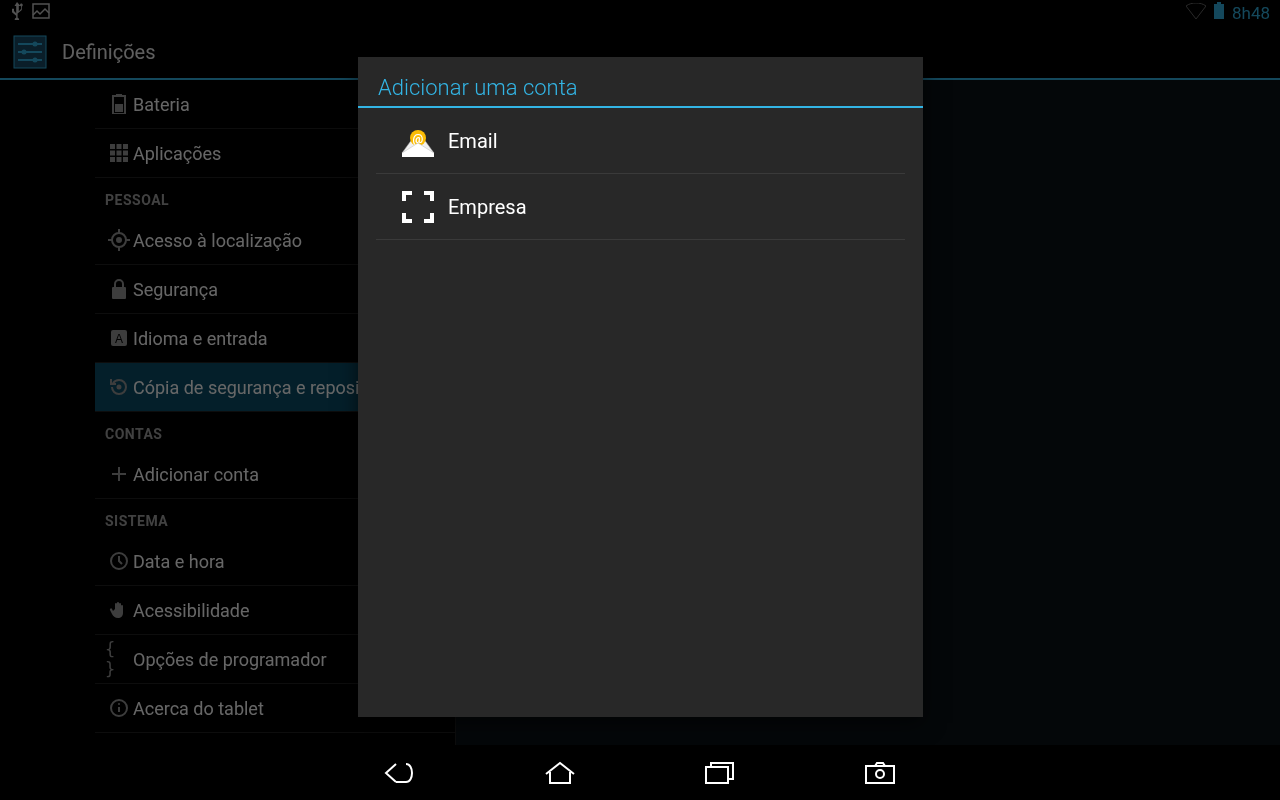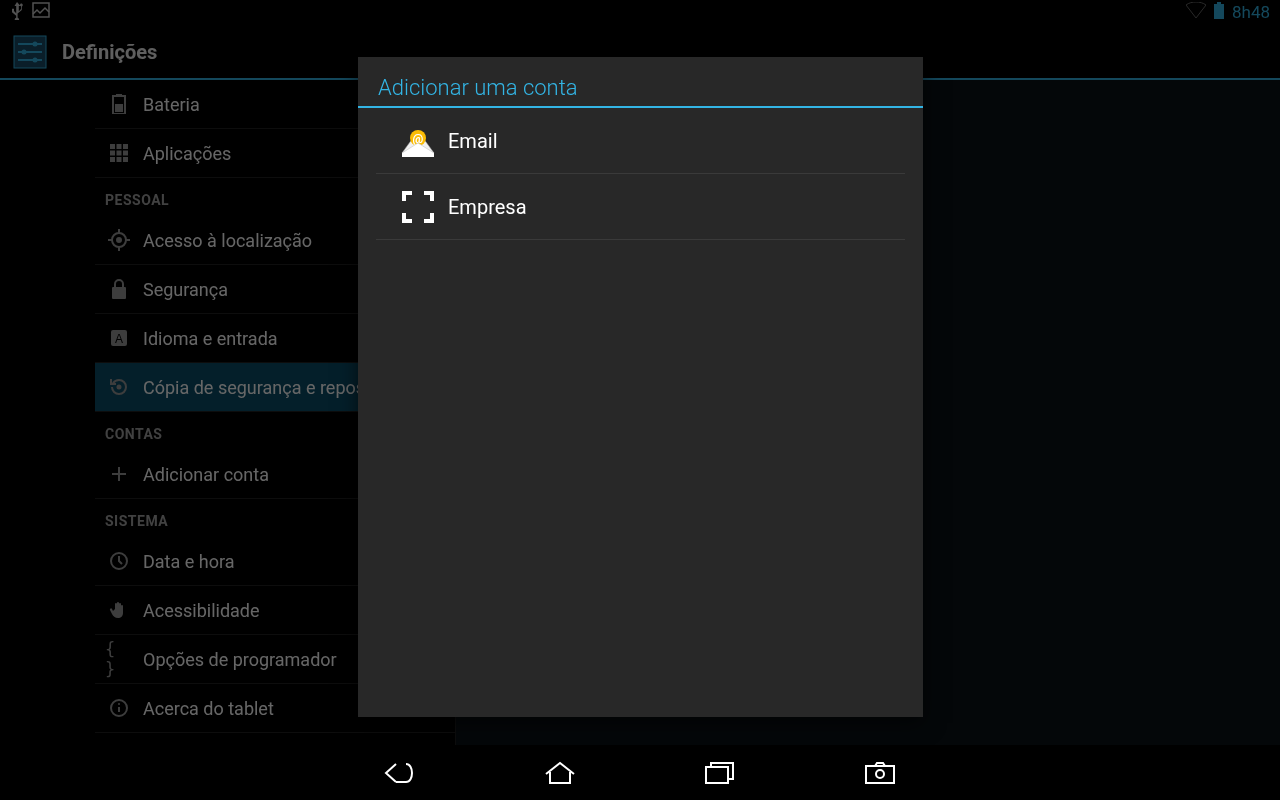--- a/index.html
+++ b/index.html
@@ -14,38 +14,38 @@
   }
   .statusbar {
     height: 25px;
     display: flex;
     align-items: center;
     justify-content: space-between;
     padding: 0 10px;
     font-size: 16px;
     color: #ccc;
   }
-  .statusbar-left, .statusbar-right { display: flex; gap: 8px; }
+  .statusbar-left, .statusbar-right { display: flex; align-items: center; gap: 8px; }
   .statusbar-right .clock { color: #33b5e5; font-size: 17px; }
   .action-bar {
     height: 55px;
     display: flex;
     align-items: center;
     padding: 0 10px;
     border-bottom: 2px solid #33b5e5;
   }
   .action-bar-icon {
     width: 40px;
     height: 40px;
     margin-right: 12px;
     display: flex;
     align-items: center;
     justify-content: center;
   }
-  .action-bar-title { font-size: 20px; color: #eee; font-weight: 700; }
+  .action-bar-title { font-size: 20px; color: #eee; font-weight: 400; }
   .content {
     position: relative;
     height: calc(800px - 25px - 55px - 55px);
     display: flex;
   }
   .sidebar {
     width: 455px;
     padding-left: 95px;
     overflow: hidden;
   }
@@ -62,21 +62,20 @@
   }
   .sidebar-icon {
     width: 28px;
     display: flex;
     align-items: center;
     justify-content: center;
     color: #888;
     flex-shrink: 0;
   }
   .sidebar-label {
-    margin-left: 10px;
     font-size: 18px;
     color: #fff;
     white-space: nowrap;
     overflow: hidden;
   }
   .sidebar-header {
     height: 38px;
     display: flex;
     align-items: flex-end;
     padding: 0 0 8px 10px;

